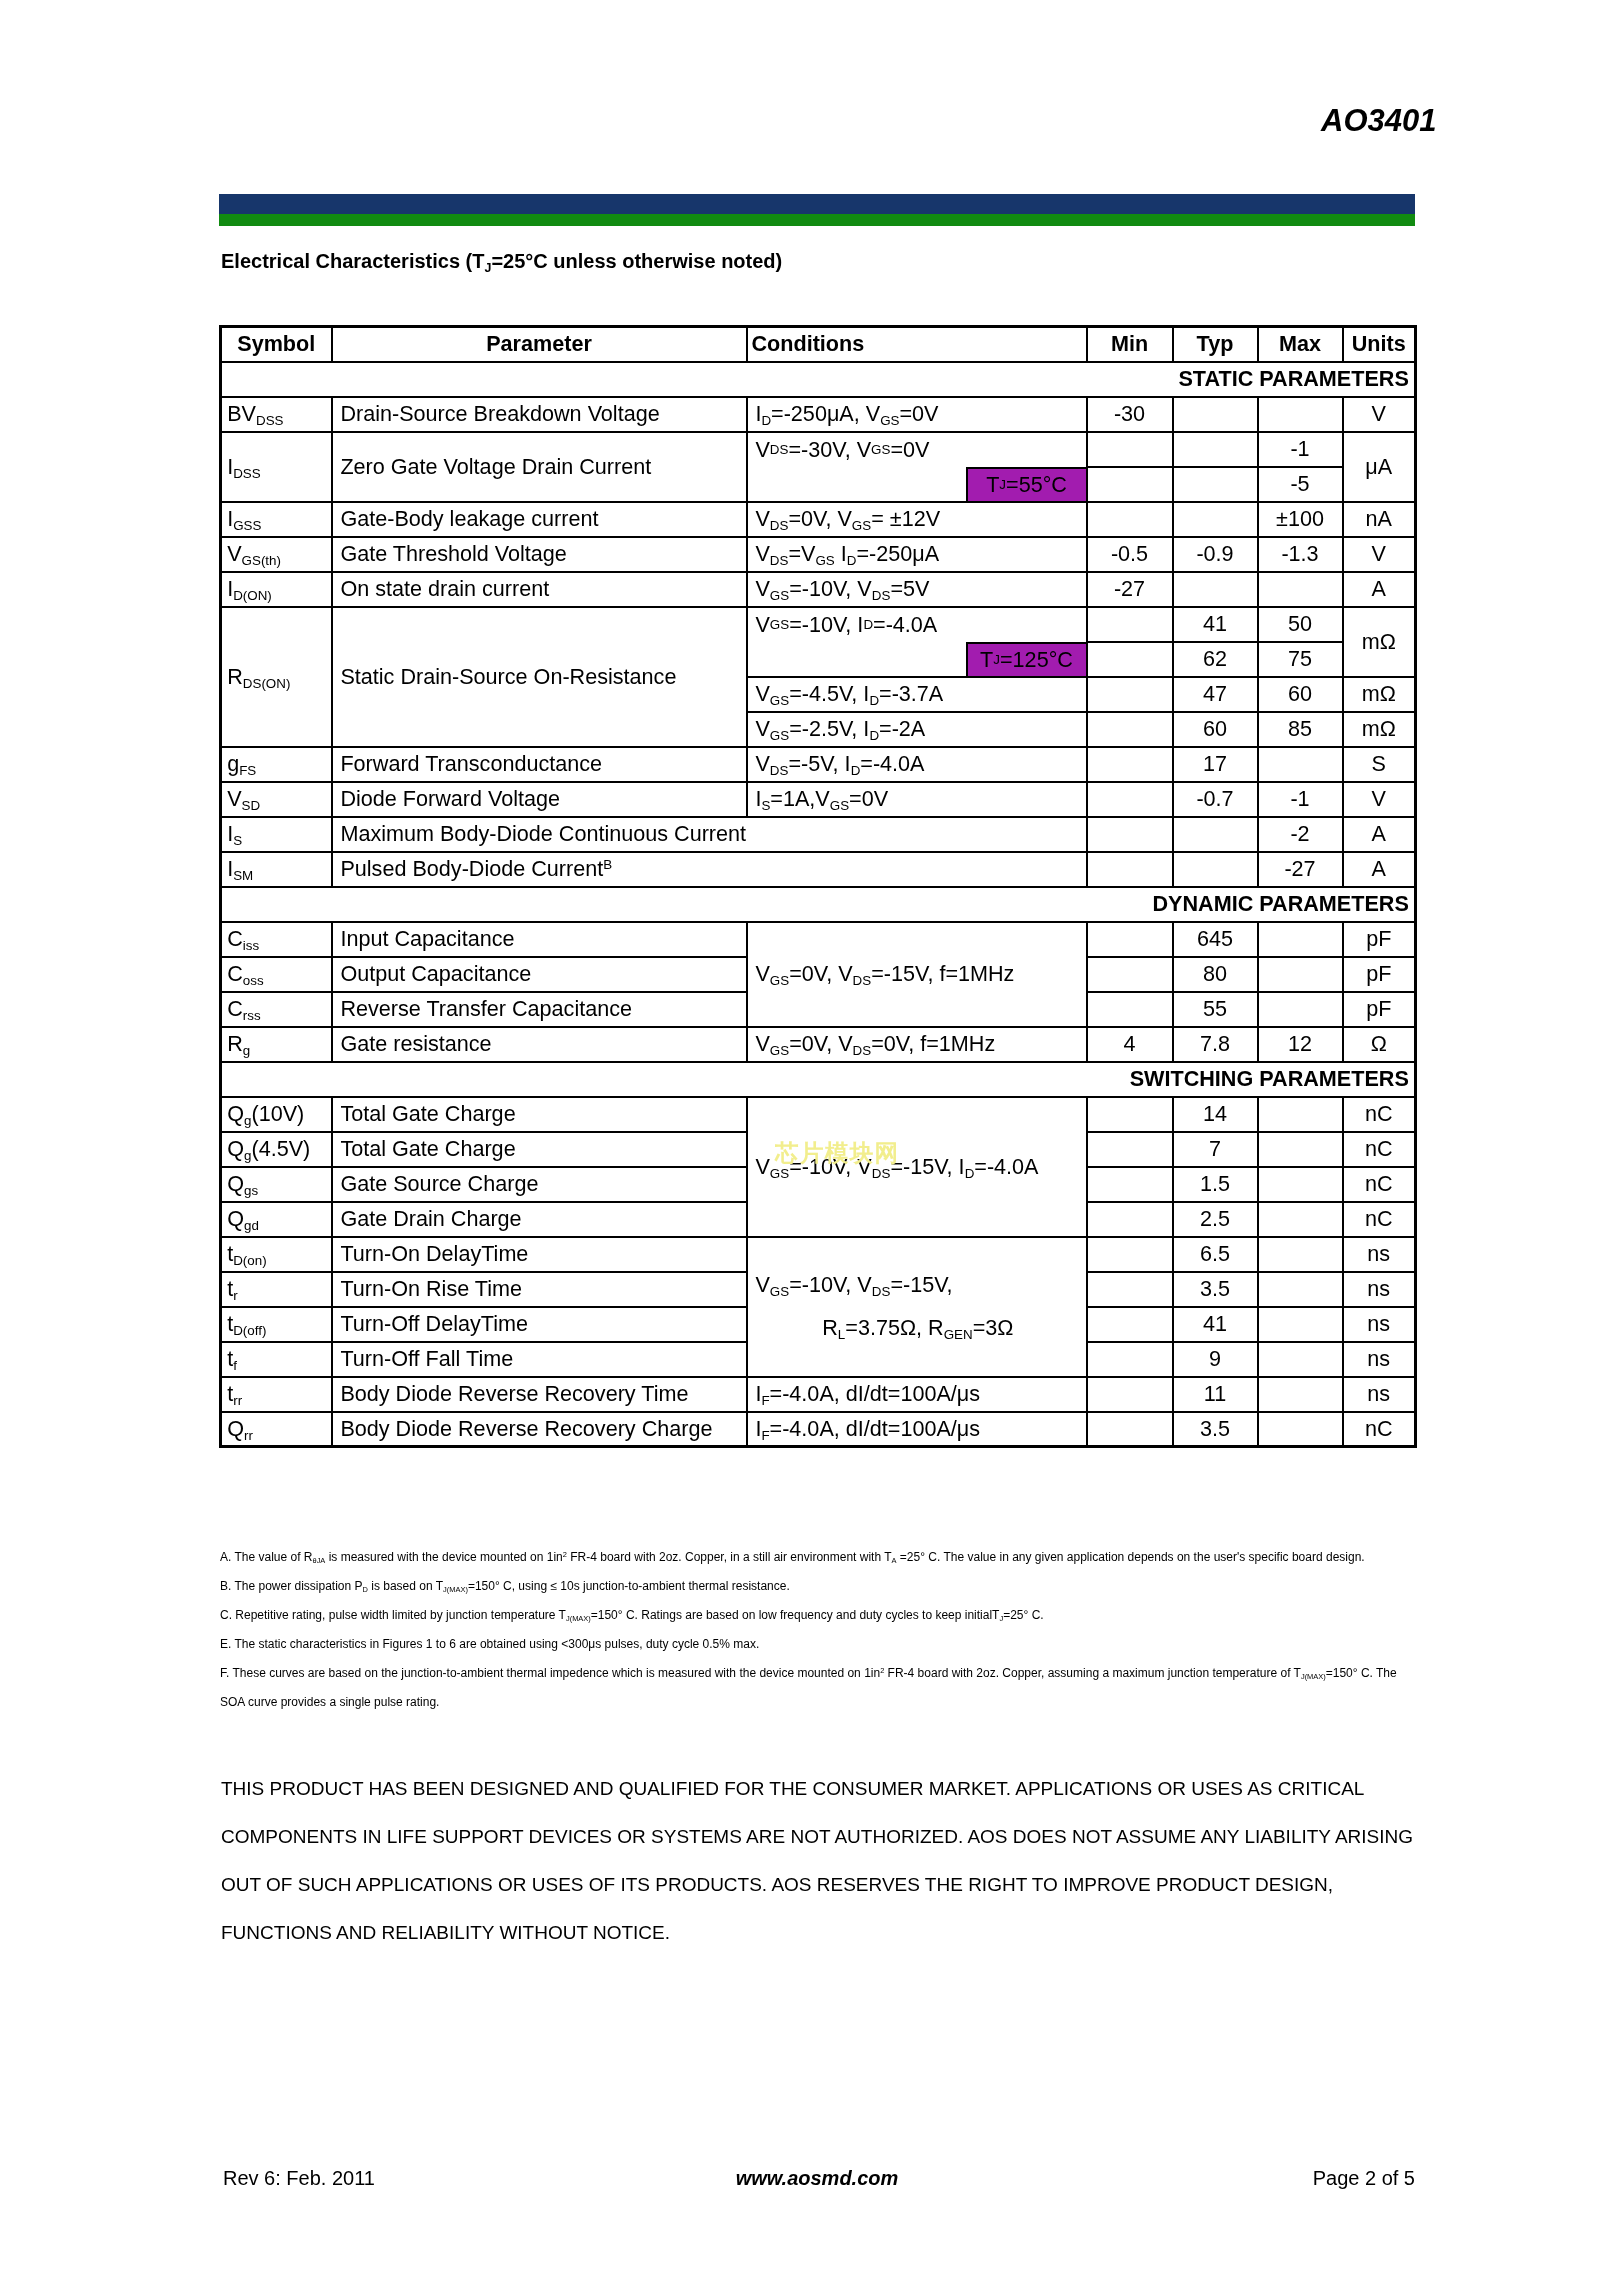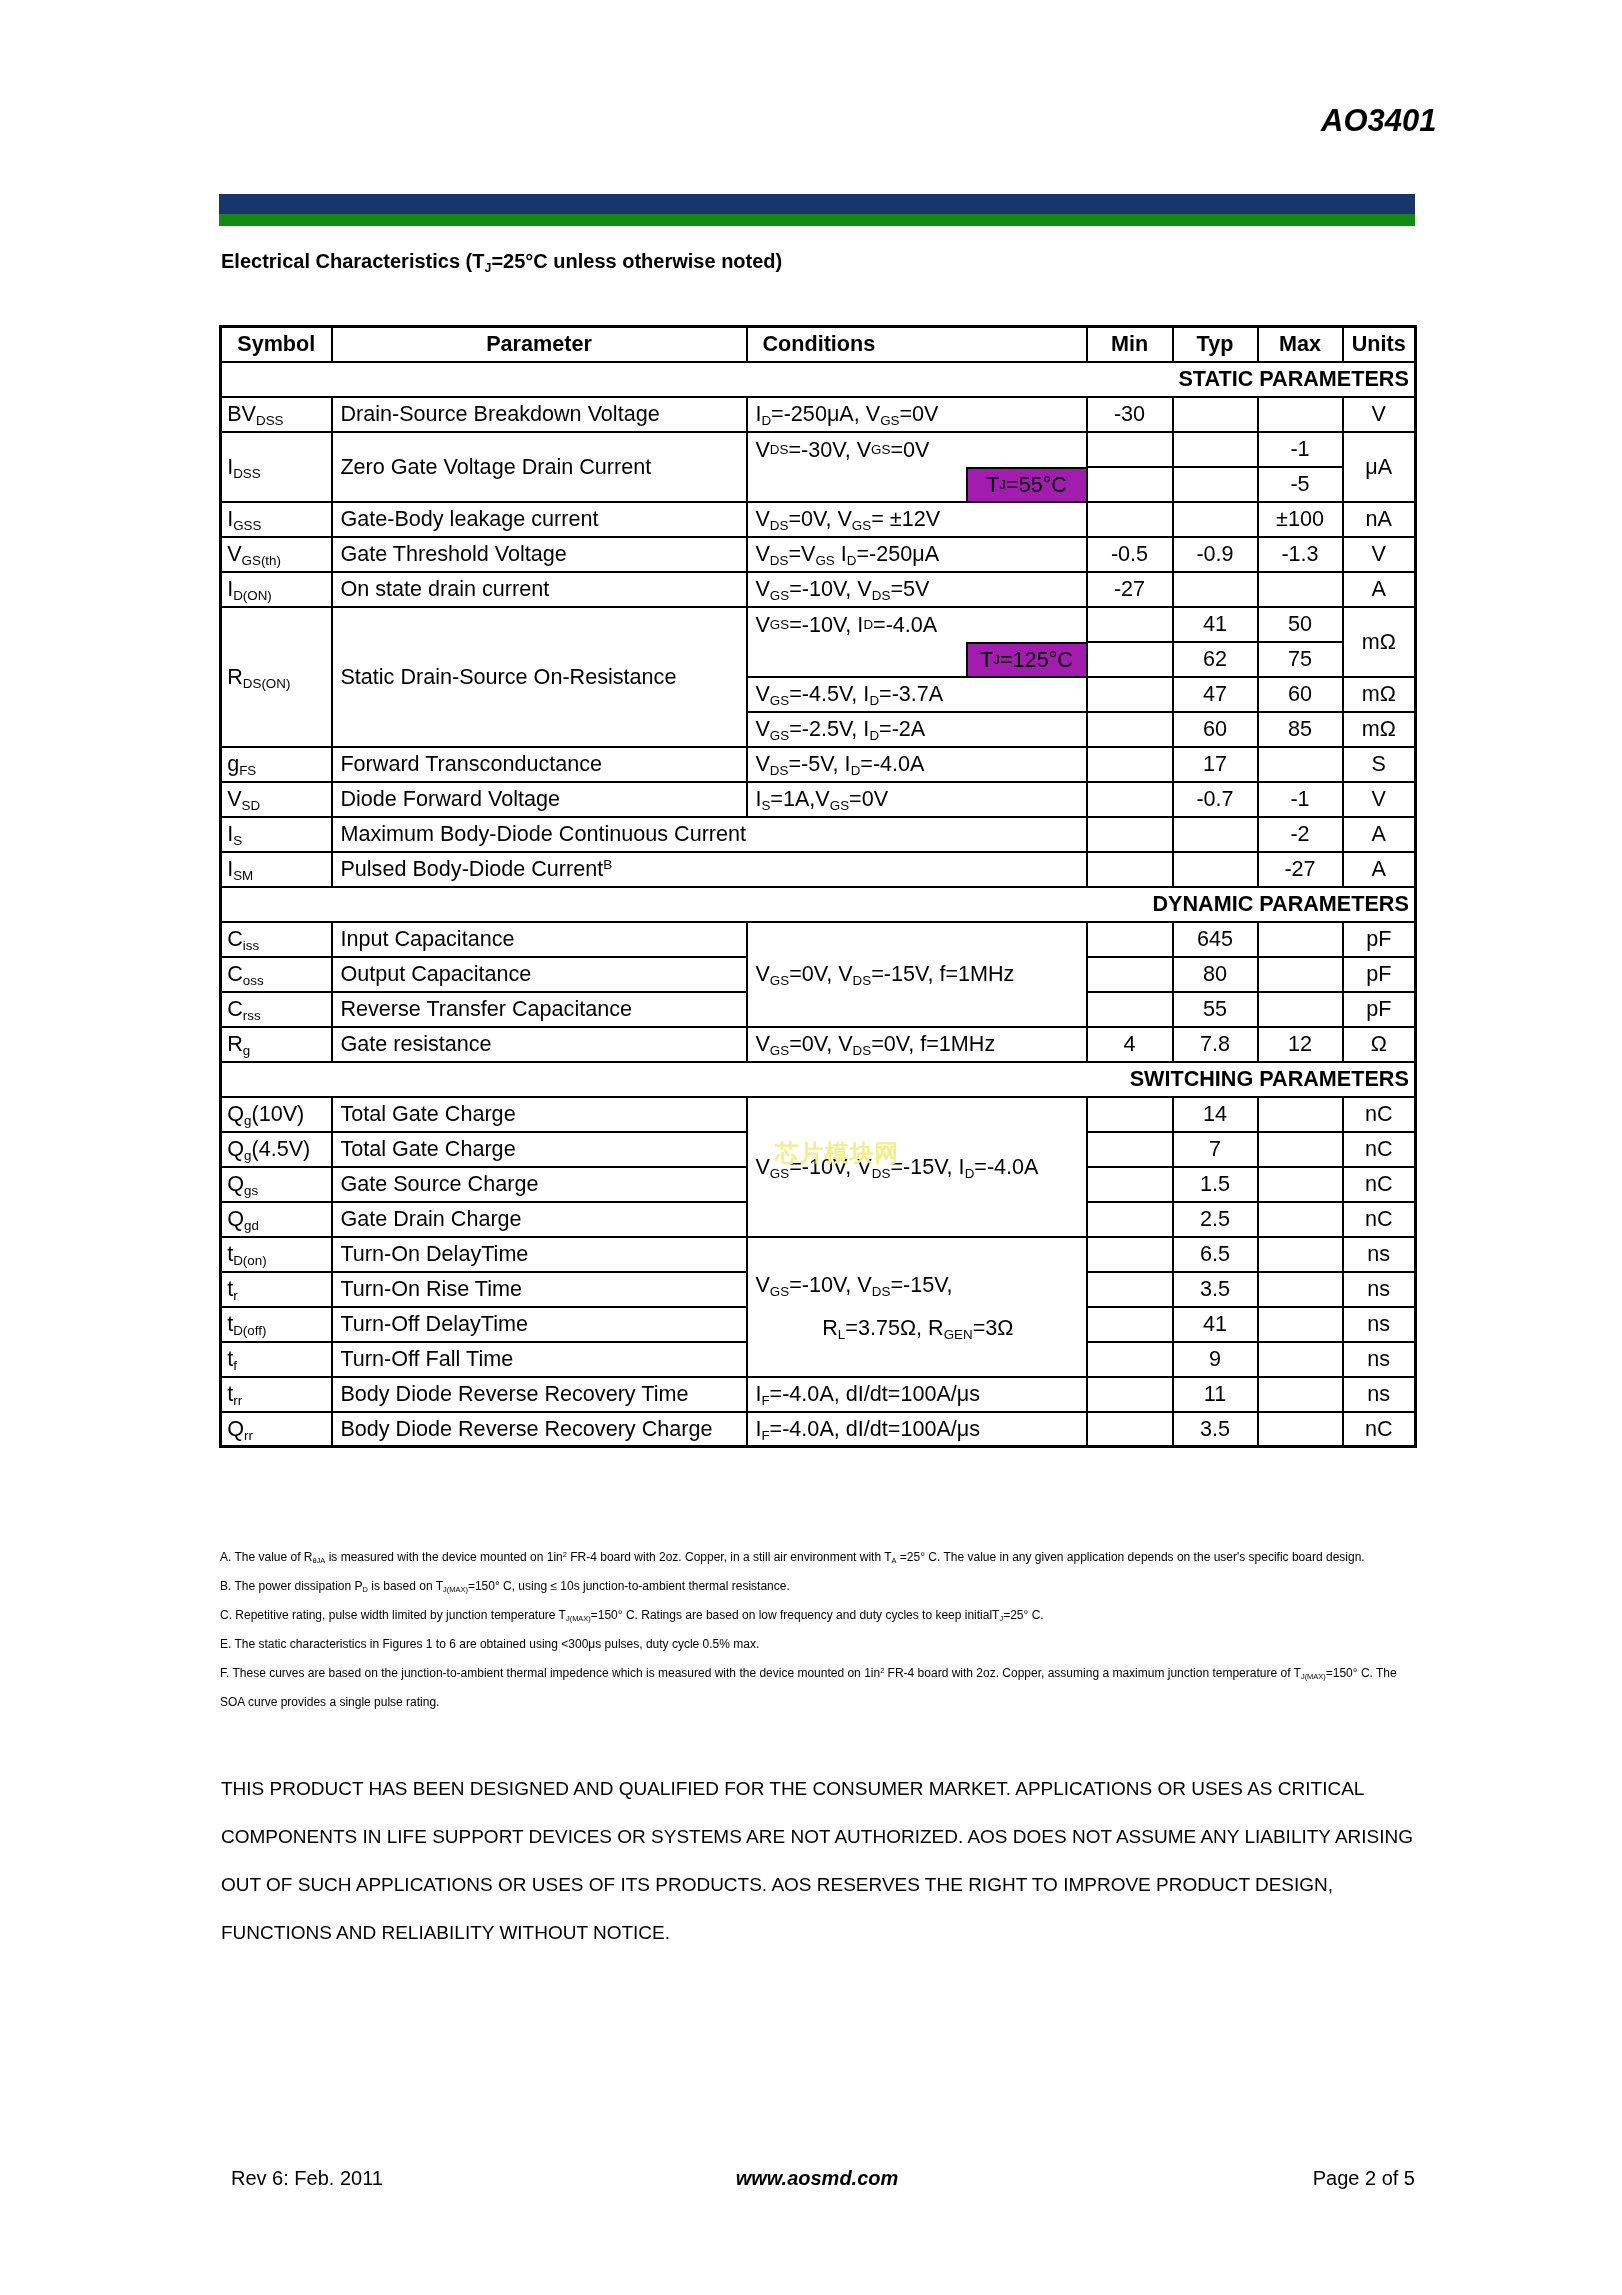--- a/index.html
+++ b/index.html
@@ -18,21 +18,21 @@
   .band-green{position:absolute;left:219px;top:214px;width:1196px;height:12.4px;background:var(--band-green,#118b11);}
 
   .doc-title{position:absolute;left:221px;top:250px;margin:0;font-size:20px;font-weight:bold;}
 
   
   .t{position:absolute;left:219px;top:325px;width:1196px;border-collapse:collapse;table-layout:fixed;
      border:3.3px solid #000;}
   .t tr{height:35px;}
   .t td{border:2.6px solid #000;font-size:21.6px;padding:0 5.2px;overflow:hidden;vertical-align:middle;}
   .t td.th{font-weight:bold;text-align:center;}
-  .t td.thl{text-align:left;padding-left:15px;}
+  .t td.thl{text-align:left;padding-left:4px;}
   .t td.section{font-weight:bold;text-align:right;padding-left:5.2px;font-size:21.6px;}
   .t td.sym{padding-left:5.2px;}
   .t td.param{padding-left:7.9px;}
   .t td.cond{padding-left:7.9px;}
   .t td.c{text-align:center;padding:0 2.6px;}
   .t td.condsplit{position:relative;padding:0;}
   .cond-main{position:absolute;top:0;left:0;width:100%;height:50%;display:flex;align-items:center;
              padding-left:7.9px;box-sizing:border-box;}
   .cond-subbox{position:absolute;right:0;bottom:0;width:120px;height:50%;
                border-top:2.6px solid #000;border-left:2.6px solid #000;box-sizing:border-box;
@@ -40,21 +40,21 @@
   sub{font-size:0.62em;vertical-align:-0.32em;line-height:0;}
   sup{font-size:0.62em;vertical-align:0.55em;line-height:0;}
 
   
   .notes{position:absolute;left:220px;top:1543px;width:1204px;font-size:12px;line-height:29px;}
   .notes p{margin:0;}
 
   .disclaimer{position:absolute;left:221px;top:1765px;width:1200px;font-size:19px;line-height:48px;}
 
   .footer{position:absolute;left:219px;top:2167px;width:1196px;height:26px;font-size:20px;}
-  .footer .fl{position:absolute;left:12px;top:0;}
+  .footer .fl{position:absolute;left:4px;top:0;}
   .footer .fc{position:absolute;left:0;top:0;width:100%;text-align:center;font-weight:bold;font-style:italic;}
   .footer .fr{position:absolute;right:0;top:0;}
 
   .watermark{position:absolute;left:775px;top:1137px;font-size:23.6px;color:var(--watermark-yellow,#f2ee8d);
              letter-spacing:1.3px;font-weight:bold;}
 </style>
 </head>
 <body>
 
 <div class="page">

